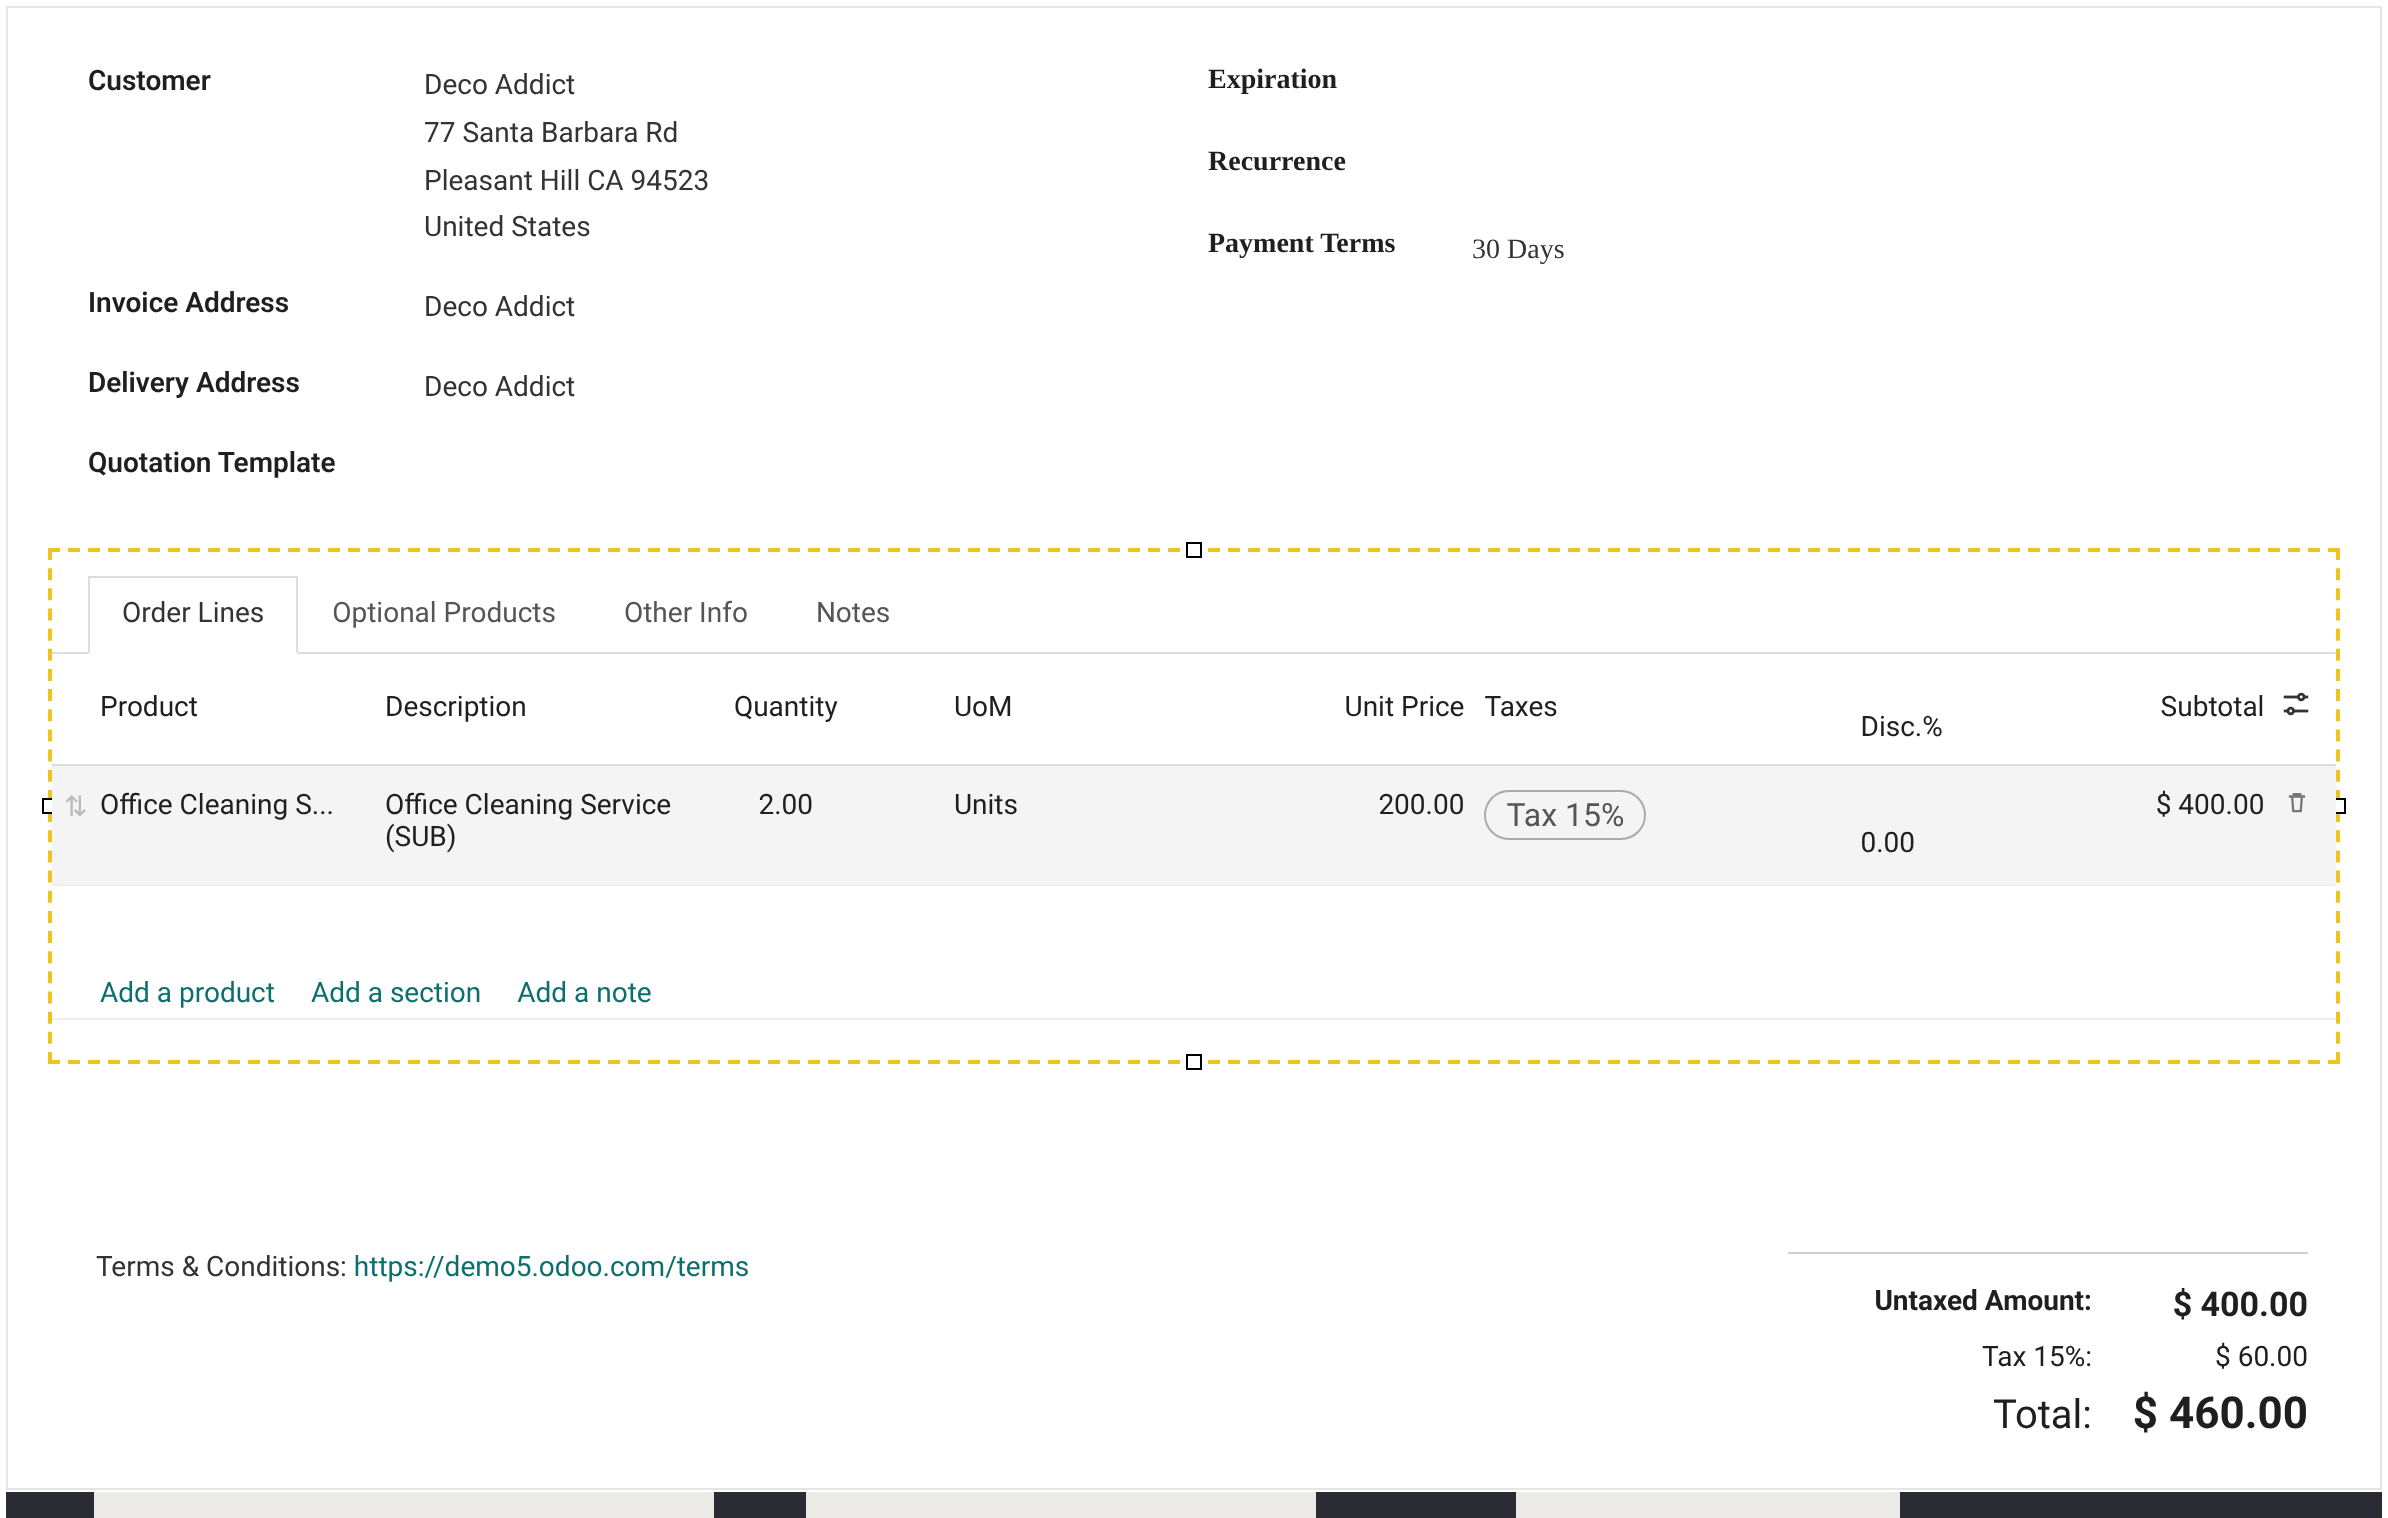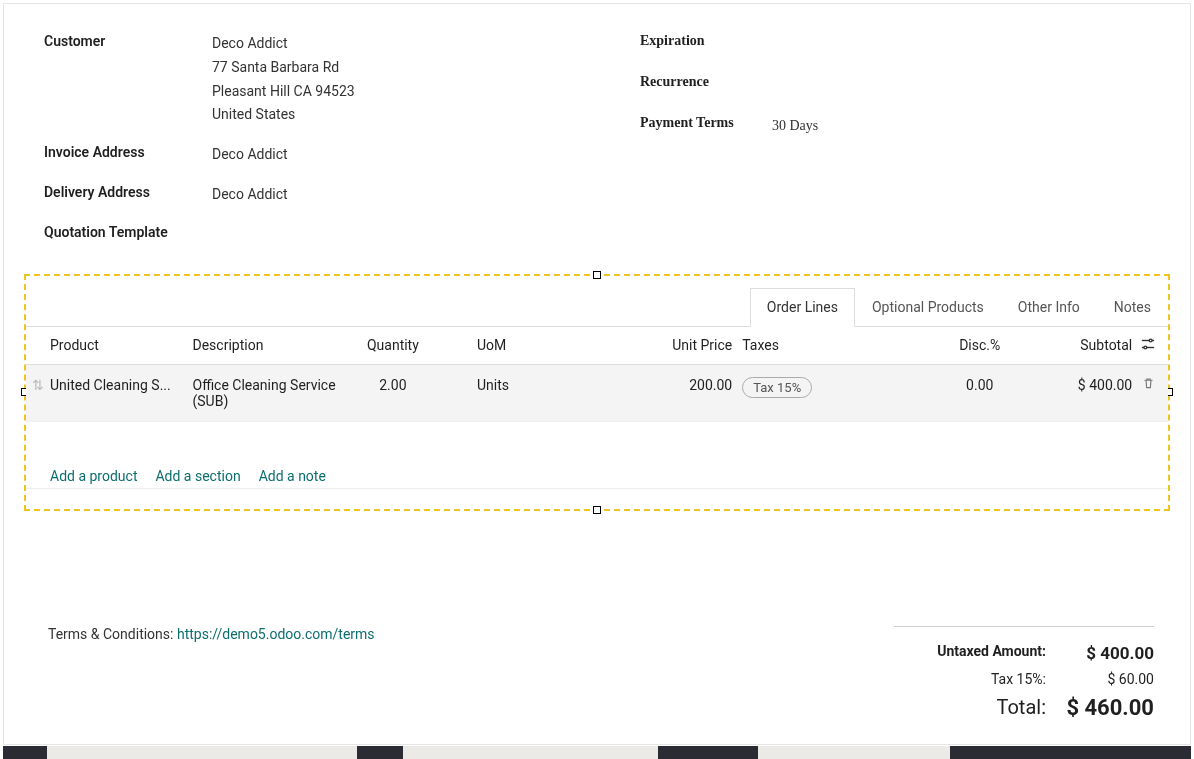--- a/index.html
+++ b/index.html
@@ -22,21 +22,20 @@
   }
   .page-title {
     font-size: 34px;
     font-weight: 600;
     color: #111;
     padding: 32px 0 0 40px;
   }
   .fields-area {
     display: flex;
     padding: 28px 40px 18px 40px;
-    gap: 36px;
   }
   .left-col { width: 560px; }
   .right-col { flex: 1; font-family: Liberation Serif, serif; }
   .field-row {
     display: flex;
     margin-bottom: 16px;
   }
   .field-label {
     width: 168px;
     font-weight: 600;
@@ -67,21 +66,20 @@
   .hl-t  { top: -5px; left: 50%; transform: translateX(-50%); }
   .hl-b  { bottom: -5px; left: 50%; transform: translateX(-50%); }
   .hl-l  { left: -5px; top: 50%; transform: translateY(-50%); }
   .hl-r  { right: -5px; top: 50%; transform: translateY(-50%); }
 
   .tabs {
     display: flex;
     padding-left: 18px;
     border-bottom: 1px solid #ddd;
     margin-top: 2px;
-    justify-content: flex-end;
   }
   .tab {
     padding: 10px 16px;
     font-size: 14px;
     color: #555;
     border: 1px solid transparent;
     cursor: pointer;
   }
   .tab.active {
     border: 1px solid #ddd;
@@ -109,30 +107,30 @@
     border-bottom: 1px solid #eee;
     background: #f4f4f4;
     align-items: flex-start;
   }
   .c-product { width: 144px; overflow: hidden; white-space: nowrap; text-overflow: ellipsis; }
   .c-desc    { width: 160px; }
   .c-qty     { width: 95px; text-align: center; padding-right: 10px; }
   .c-uom     { width: 130px; padding-left: 32px; }
   .c-unit    { width: 170px; text-align: right; padding-right: 10px; }
   .c-tax     { width: 190px; }
-  .c-disc    { width: 110px; text-align: center; padding-right: 10px; }
+  .c-disc    { width: 110px; text-align: left; padding-right: 10px; margin-top: 19px; }
   .c-sub     { width: 100px; text-align: right; padding-right: 6px; }
   .c-act     { width: 20px; text-align: center; }
 
   .tax-pill {
     display: inline-block;
     border: 1px solid #aaa;
     border-radius: 14px;
     padding: 2px 10px;
-    font-size: 13px;
+    font-size: 16px;
     color: #555;
   }
 
   .drag-icon {
     position: absolute;
     left: 6px;
     color: #bbb;
     font-size: 14px;
   }
   .trash-icon {
@@ -269,21 +267,21 @@
                 <circle cx="11" cy="4" r="1.6" fill="#fff"></circle>
               <line x1="1" y1="12" x2="15" y2="12"></line>
                 <circle cx="5" cy="12" r="1.6" fill="#fff"></circle>
             </svg>
           </span>
         </div>
       </div>
 
       <div class="tbody-row" style="position:relative;">
         <span class="drag-icon">⇅</span>
-        <div class="c-product">United Cleaning S...</div>
+        <div class="c-product">Office Cleaning S...</div>
         <div class="c-desc">Office Cleaning Service (SUB)</div>
         <div class="c-qty">2.00</div>
         <div class="c-uom">Units</div>
         <div class="c-unit">200.00</div>
         <div class="c-tax">
           <span class="tax-pill">Tax 15%</span>
         </div>
         <div class="c-disc">0.00</div>
         <div class="c-sub">$ 400.00</div>
         <div class="c-act">

